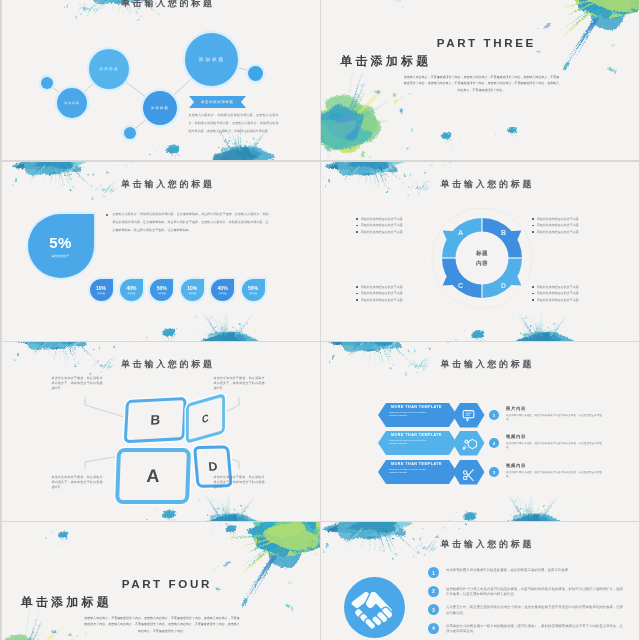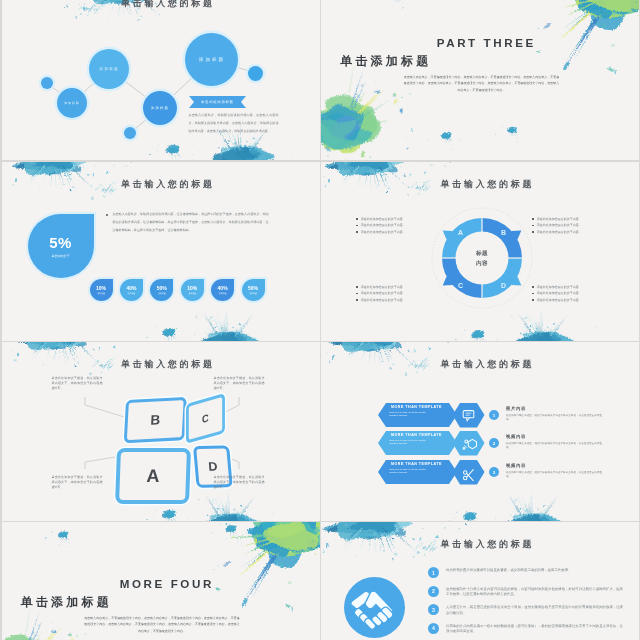--- a/index.html
+++ b/index.html
@@ -806,21 +806,21 @@
             <use href="#ms2"></use>
           </g>
       <g transform="translate(120 154) scale(.55)">
             <use href="#sb1"></use>
           </g>
       <g transform="translate(186 148) scale(.5)">
             <use href="#sb1"></use>
           </g>
     </g>
   </svg>
-  <div class="part" style="top:56px">MORE FOUR</div>
+  <div class="part" style="top:56px">PART FOUR</div>
   <div class="subttl" style="top:73px">单击添加标题</div>
   <div class="tiny dpara" style="left:82px;top:93px;width:157px">点击输入内容简介，不要修改这段文字内容，点击输入内容简介，不要修改这段文字内容，点击输入内容简介，不要修改这段文字内容，点击输入内容简介，不要修改这段文字内容，点击输入内容简介，不要修改这段文字内容，点击输入内容简介，不要修改这段文字内容。</div>
 </div>
 <div class="slide" id="s8" style="left:321px;top:522px">
   <svg class="bg" viewBox="0 0 320 180">
     <g filter="url(#wf)">
       <g transform="translate(52 2) scale(1.14)">
             <use href="#bs1"></use>
           </g>
       <g transform="translate(102 24) scale(.9)">

